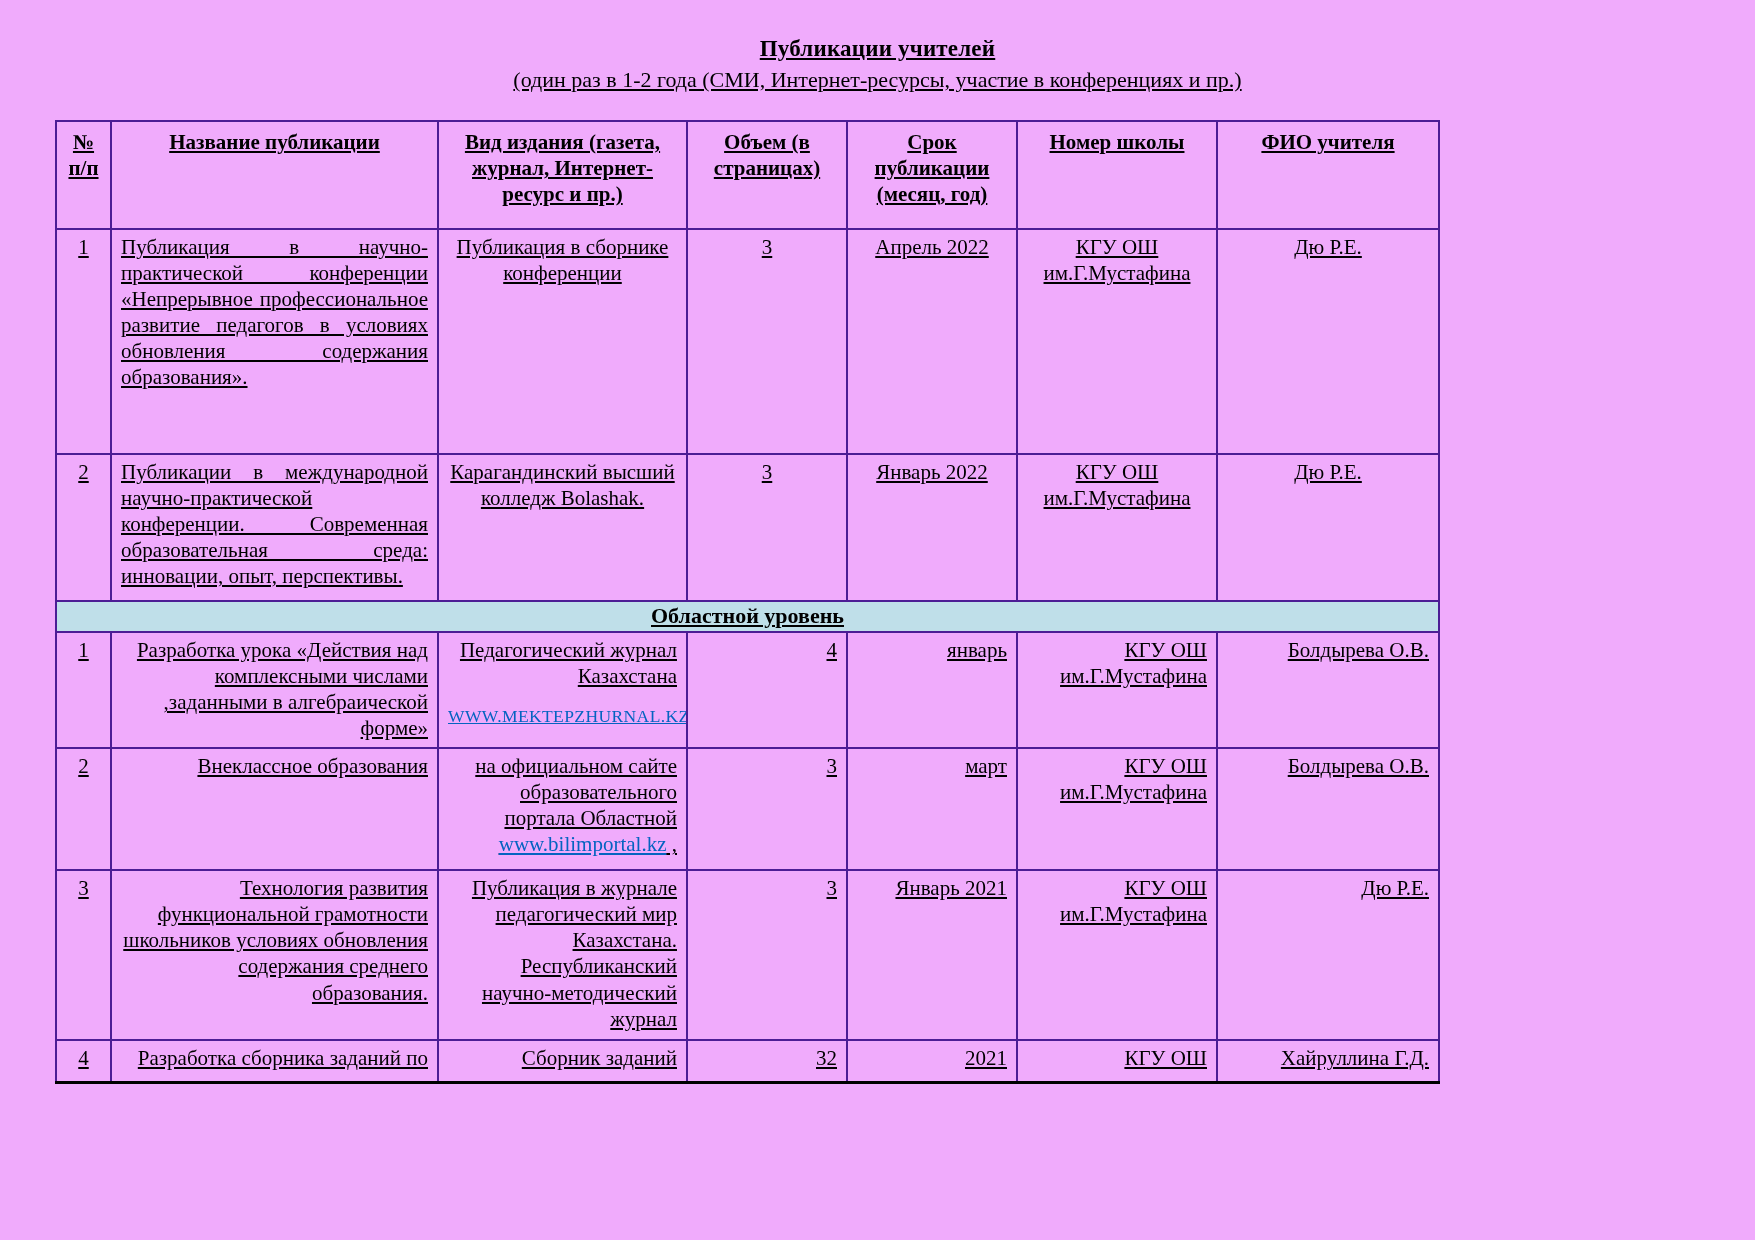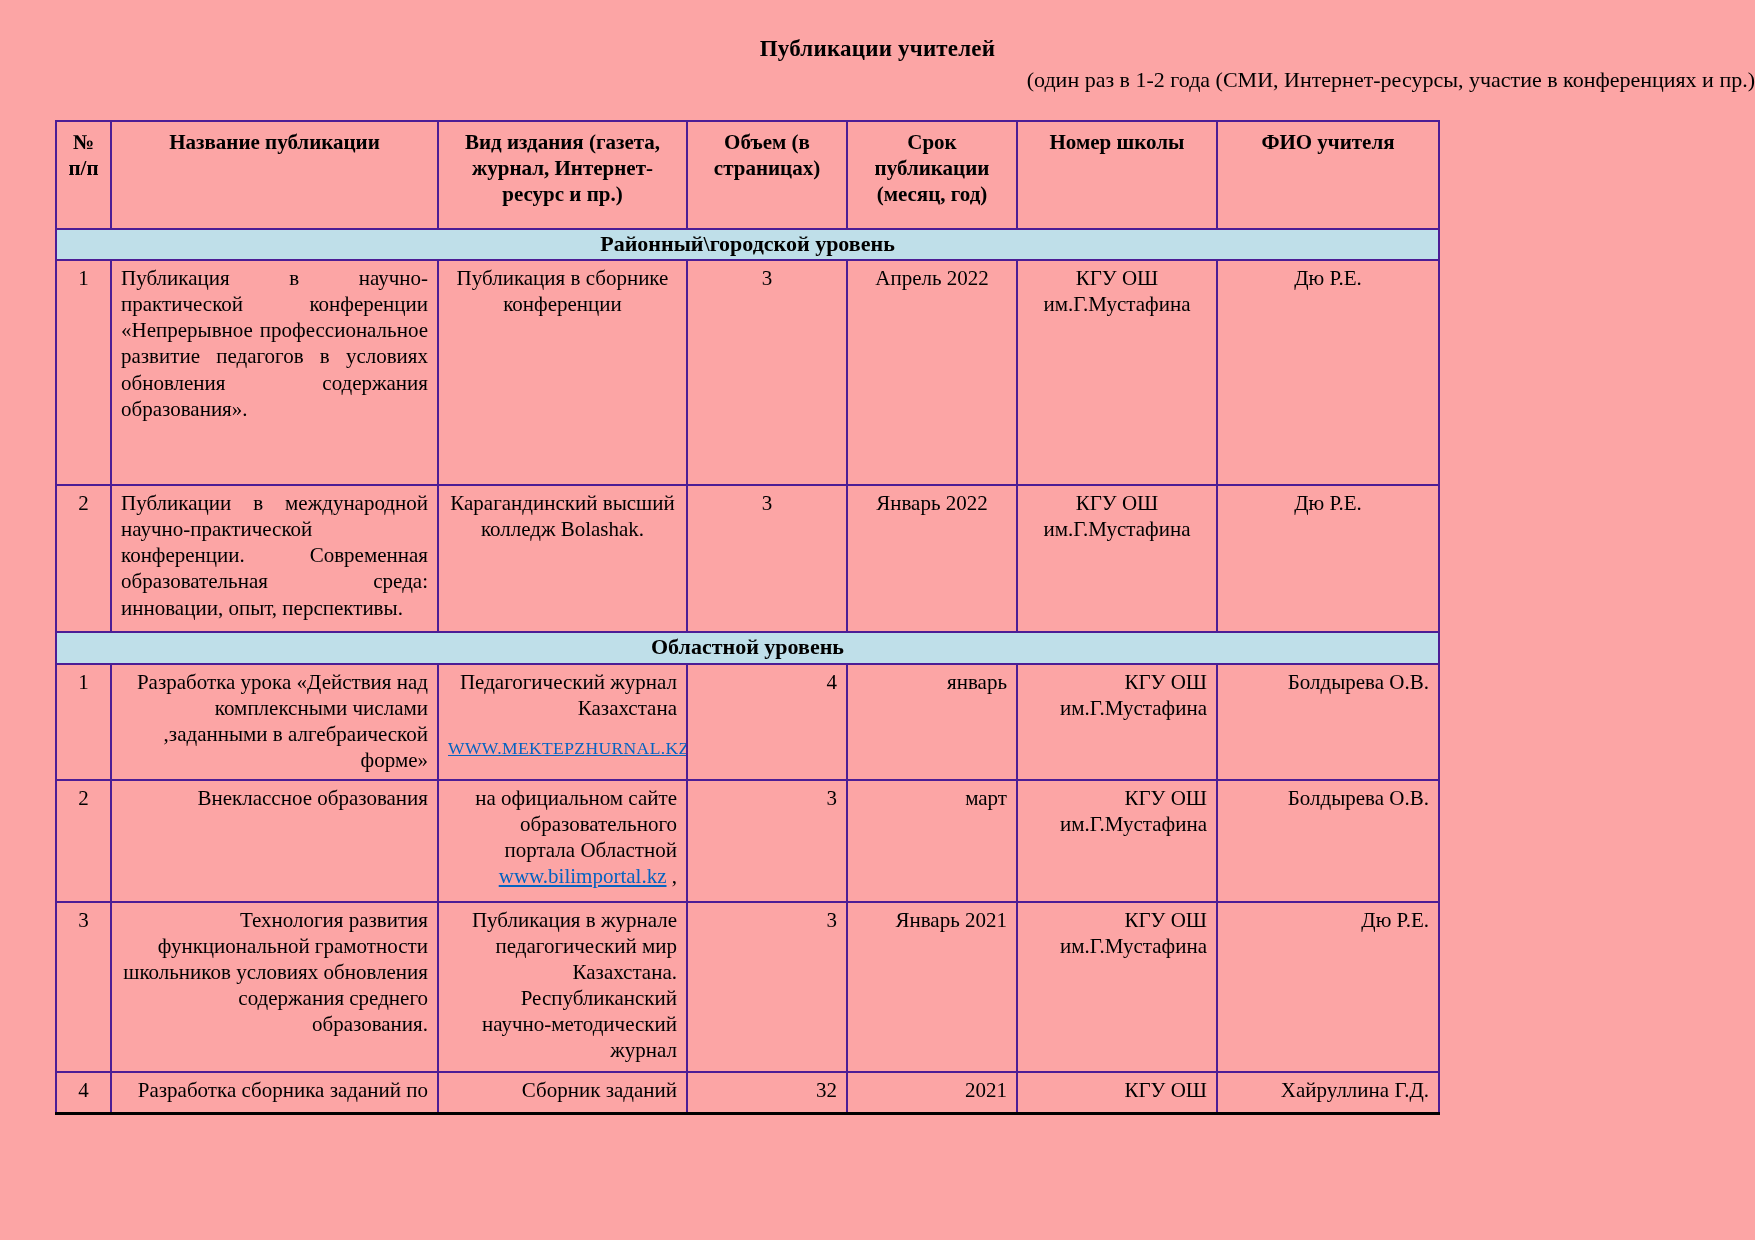--- a/index.html
+++ b/index.html
@@ -2,23 +2,23 @@
 <html><head>
 <meta charset="utf-8">
 <style>
   * { margin:0; padding:0; box-sizing:border-box; }
   html,body { background:#fff; }
   body {
     width:1755px; height:1240px;
     font-family:"Liberation Serif", serif;
     color:#000;
   }
-  .doc { position:relative; width:1755px; height:1240px; overflow:hidden; background:#fca5a5; }
+  .doc { position:relative; width:1755px; height:1240px; overflow:hidden; background:#f0abfc;text-decoration:underline; }
   .title { text-align:center; font-weight:bold; font-size:23px; padding-top:36px; letter-spacing:0.2px; }
-  .subtitle { text-align:right; font-size:22px; margin-top:5px; }
+  .subtitle { text-align:center; font-size:22px; margin-top:5px; }
   table.pubs {
     border-collapse:collapse;
     margin:27px 0 0 55px;
     width:1383px;
     table-layout:fixed;
   }
   .pubs th, .pubs td {
     border:2px solid #4c1d95;
     vertical-align:top;
     padding:4px 9px;
@@ -65,23 +65,20 @@
         <tr style="height:108px">
       <th>№ п/п</th>
       <th>Название публикации</th>
       <th>Вид издания (газета, журнал, Интернет-ресурс и пр.)</th>
       <th>Объем (в страницах)</th>
       <th>Срок публикации (месяц, год)</th>
       <th>Номер школы</th>
       <th>ФИО учителя</th>
     </tr>
 
-    <tr class="section-row" style="height:28px">
-      <td colspan="7">Районный\городской уровень</td>
-    </tr>
 
     <tr style="height:225px">
       <td class="c">1</td>
       <td class="j">Публикация в научно-практической конференции «Непрерывное профессиональное развитие педагогов в условиях обновления содержания образования».</td>
       <td class="c">Публикация в сборнике конференции</td>
       <td class="c">3</td>
       <td class="c">Апрель 2022</td>
       <td class="c">КГУ ОШ им.Г.Мустафина</td>
       <td class="c">Дю Р.Е.</td>
     </tr>

